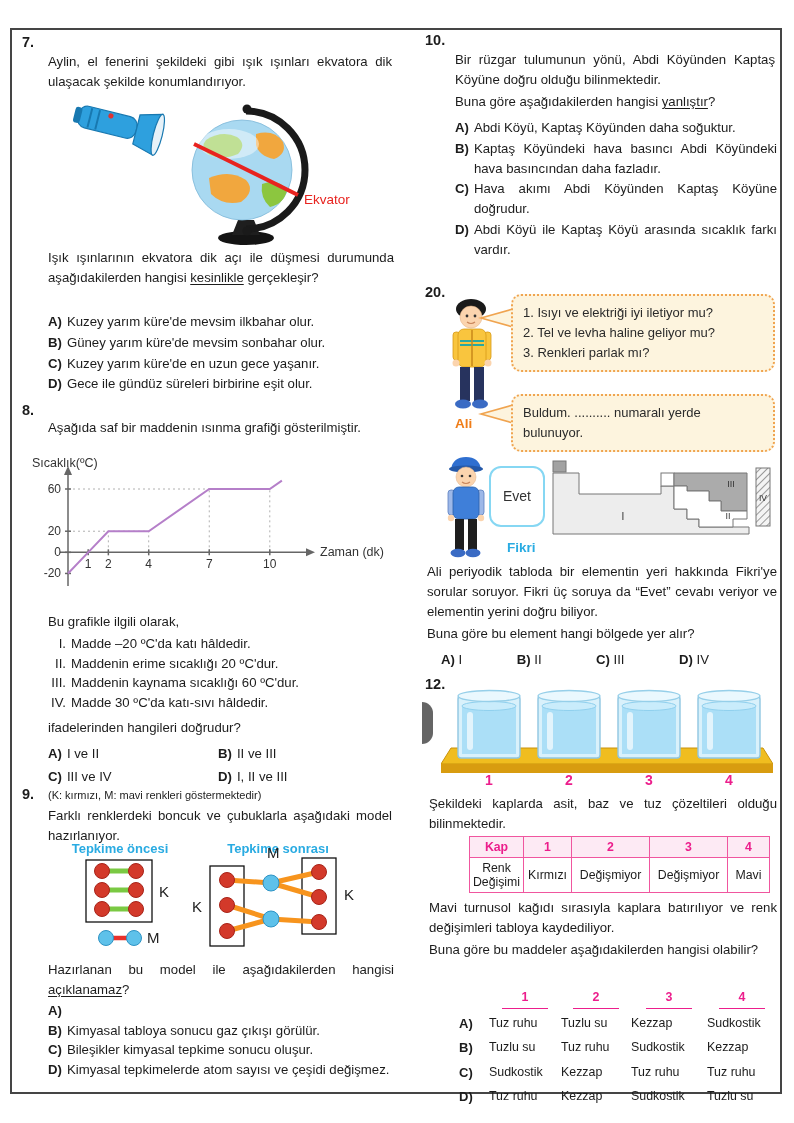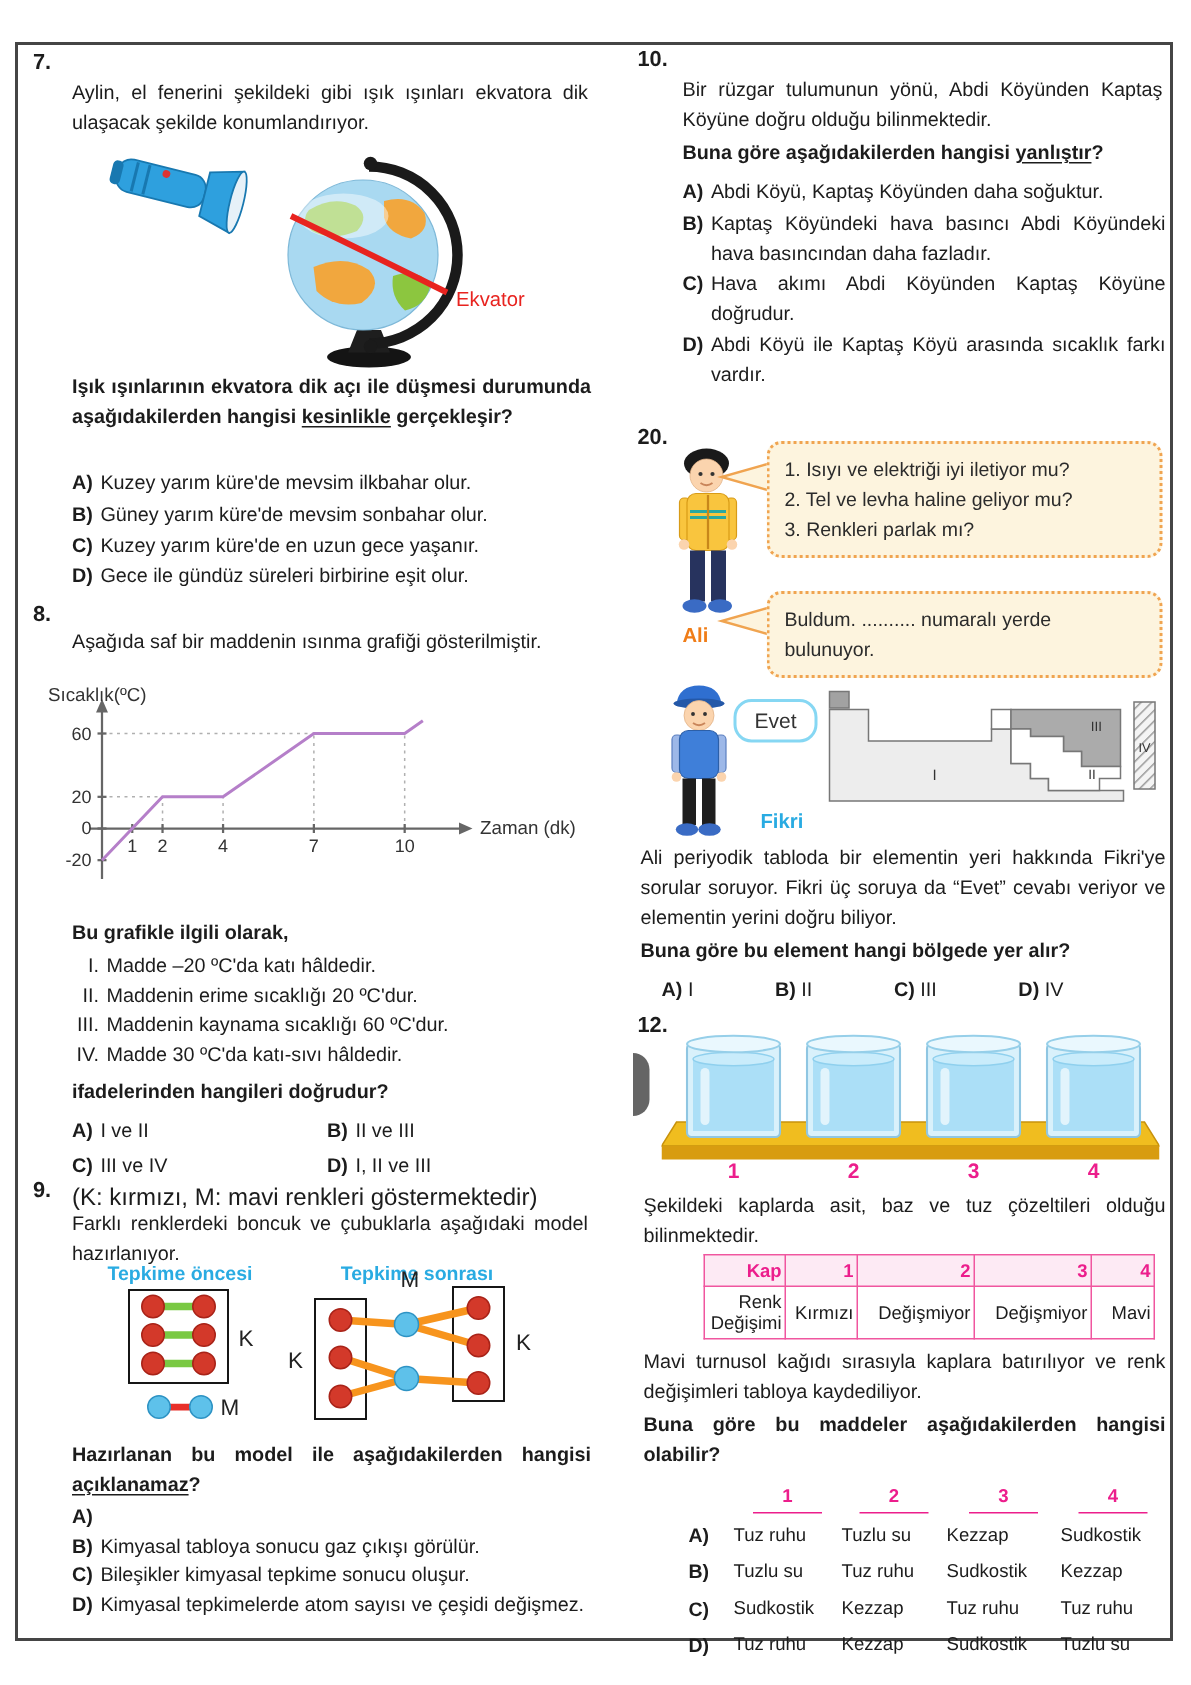--- a/index.html
+++ b/index.html
@@ -4,47 +4,47 @@
 <style>
   html,body{margin:0;padding:0;background:#fff}
   body{font-family:"Liberation Sans","DejaVu Sans",sans-serif;color:#1c1c1c;-webkit-font-smoothing:antialiased}
   #page{position:relative;width:794px;height:1123px;background:#fff;overflow:hidden}
   #frame{position:absolute;left:10px;top:28px;width:768px;height:1062px;border:2px solid #454545}
   .q{position:absolute;font-size:13.2px;line-height:1.5}
   .qnum{position:absolute;left:0;top:0;font-weight:bold;font-size:14.5px}
   .abs{position:absolute}
   p{margin:0}
   .just{text-align:justify}
-  .stem{font-weight:bold}
+  .stem{font-weight:normal}
   .stem u{text-underline-offset:2px}
   .opt{display:flex;gap:5px;margin-bottom:1px}
   .opt b{flex:0 0 auto}
   .itm{display:flex;line-height:1.48}
   .itm .rn{flex:0 0 26px;text-align:right;margin-right:5px}
   .optgrid{display:grid;grid-template-columns:170px auto;row-gap:2px}
   .optrow{display:flex;justify-content:space-between}
   .cyan{color:#29abe2;font-weight:bold}
   .orange{color:#f07d18;font-weight:bold}
   .bubble{position:absolute;background:#fdf4de;border:2px dotted #f0a450;border-radius:10px;padding:7px 10px;font-size:13px;line-height:1.55;color:#2b2b2b}
-  .ebubble{position:absolute;background:#fff;border:2px solid #86d7f3;border-radius:12px;padding:2px 12px;font-size:14px;color:#333}
+  .ebubble{position:absolute;background:#fff;border:2px solid #86d7f3;border-radius:12px;padding:18px 12px;font-size:14px;color:#333}
   svg text{font-family:"Liberation Sans","DejaVu Sans",sans-serif}
   .axis{stroke:#666;stroke-width:1.5;fill:none}
   .axisfill{fill:#666}
   .guide{stroke:#b0b0b0;stroke-width:1;stroke-dasharray:2 3}
   .series{stroke:#b57fc9;stroke-width:2;fill:none}
   .tick{font-size:12px;fill:#333}
   .axislabel{font-size:12.5px;fill:#333}
-  table.ptable{border-collapse:collapse;font-size:12.3px;line-height:1.15;text-align:right}
+  table.ptable{border-collapse:collapse;font-size:12.3px;line-height:1.15;text-align:center}
   table.ptable td,table.ptable th{border:1.5px solid #f0569f;padding:3px 2px}
   table.ptable th{color:#ec1e8c;background:#fdeaf4;font-weight:bold}
   .q12grid{display:grid;grid-template-columns:30px 72px 70px 76px 70px;row-gap:5px;font-size:12.4px}
   .q12grid b{font-size:13px}
   .mg-h{text-align:center}
   .mg-h i{font-style:normal;display:inline-block;min-width:46px;border-bottom:1.5px solid #ec1e8c;text-align:center;color:#ec1e8c;font-weight:bold;padding-bottom:1px}
-  .note{font-size:16px}
+  .note{font-size:11px}
 </style>
 </head>
 <body>
 
 <div id="page">
   <div id="frame"></div>
 
   <div class="q" style="left:22px;top:32px;width:374px">
     <span class="qnum">7.</span>
     <p class="abs just" style="left:26px;top:20px;width:344px">Aylin, el fenerini şekildeki gibi ışık ışınları ekvatora dik ulaşacak şekilde konumlandırıyor.</p>

